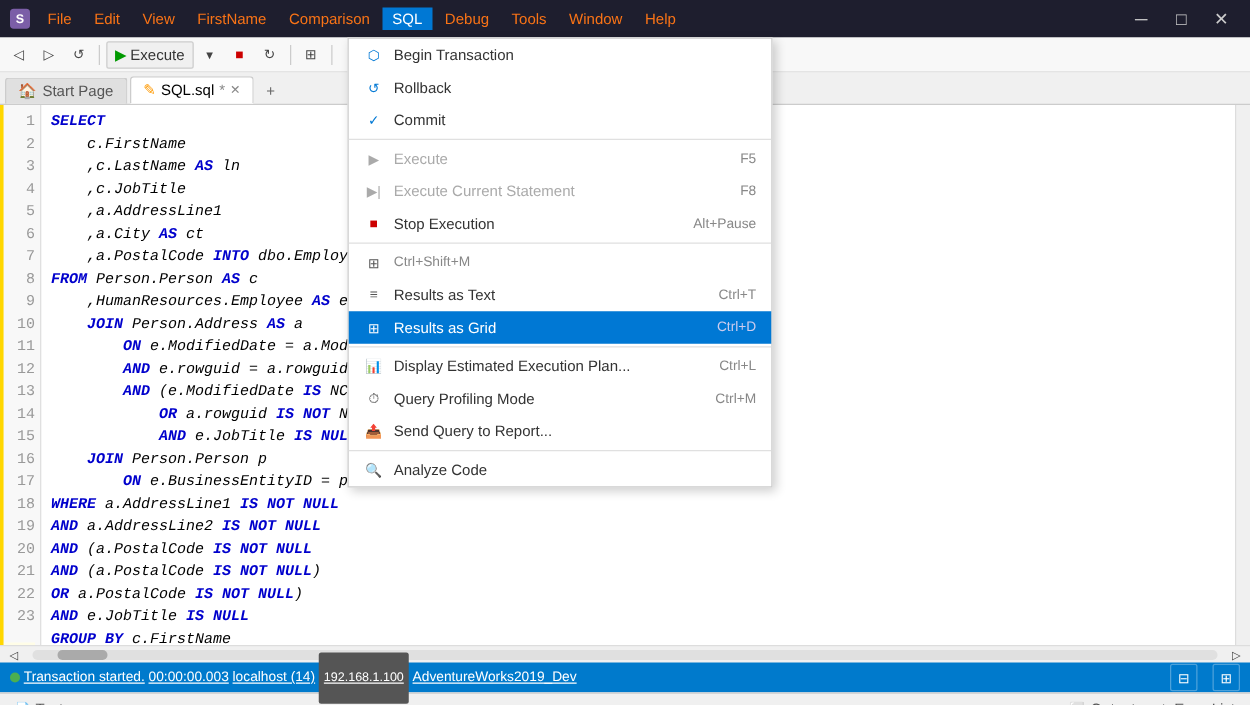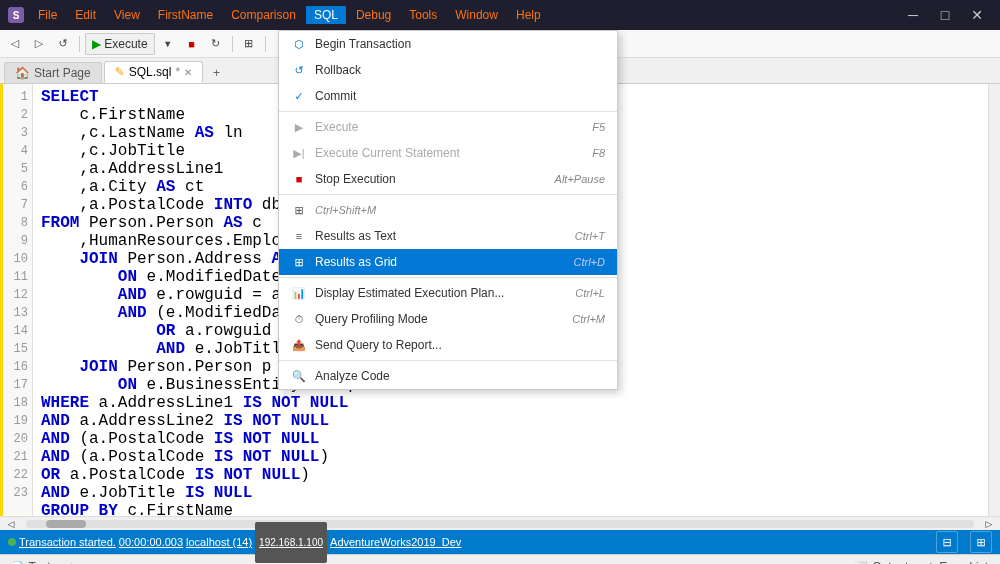--- a/index.html
+++ b/index.html
@@ -29,21 +29,21 @@
     .tab-add { width: 22px; height: 20px; display: flex; align-items: center; justify-content: center; cursor: pointer; color: #666; border: 1px solid transparent; border-radius: 3px; }
 
     
     .main { display: flex; flex-direction: row; height: calc(564px - 30px - 28px - 26px - 24px - 24px); }
 
     
     .editor-container { flex: 1; display: flex; background: white; overflow: hidden; position: relative; }
     .line-numbers { width: 30px; background: #f8f8f8; border-right: 1px solid #e0e0e0; padding: 4px 0; text-align: right; padding-right: 4px; font-family: 'Courier New', monospace; font-size: 12px; color: #999; line-height: 18px; overflow: hidden; }
     .line-number { height: 18px; }
     .line-number.active { background: #fffde7; color: #f90; margin-top: 12px; }
-    .editor-content { flex: 1; padding: 4px 8px; font-family: 'Courier New', monospace; font-size: 16px; line-height: 18px; overflow: auto; white-space: pre; color: #000; }
+    .editor-content { flex: 1; padding: 4px 8px; font-family: 'Courier New', monospace; font-size: 12px; line-height: 18px; overflow: auto; white-space: pre; color: #000; font-style: italic; }
     .editor-scrollbar { width: 12px; background: #f0f0f0; border-left: 1px solid #ddd; }
 
     
     .kw { color: #0000cc; font-weight: bold; }
 
     
     .statusbar { height: 24px; background: #007acc; display: flex; align-items: center; justify-content: space-between; padding: 0 8px; color: white; font-size: 11px; }
     .status-left { display: flex; align-items: center; gap: 3px; text-decoration: underline; }
     .status-right { display: flex; align-items: center; gap: 12px; }
     .status-indicator { width: 8px; height: 8px; border-radius: 50%; background: #4caf50; }
@@ -51,21 +51,21 @@
     
     .bottom-tabs { height: 24px; background: #f0f0f0; border-top: 1px solid #ccc; display: flex; align-items: center; padding: 0 4px; gap: 2px; }
     .bottom-tab { display: flex; align-items: center; gap: 4px; padding: 2px 8px; cursor: pointer; font-size: 12px; color: #555; border-radius: 3px; }
     .bottom-tab-icon { font-size: 10px; }
     .dropdown-menu { position: absolute; top: 30px; left: 278px; width: 340px; background: white; border: 1px solid #ccc; box-shadow: 3px 3px 8px rgba(0,0,0,0.2); z-index: 200; }
     .menu-item { display: flex; align-items: center; padding: 5px 12px; cursor: pointer; font-size: 12px; color: #333; gap: 8px; }
     .menu-item.highlighted { background: #0078d4; color: white; }
     .menu-item.disabled { color: #aaa; cursor: default; }
     .menu-item-icon { width: 16px; height: 16px; display: flex; align-items: center; justify-content: center; font-size: 11px; }
     .menu-item-label { flex: 1; }
-    .menu-item-shortcut { color: #888; font-size: 11px; font-style: italic; }
+    .menu-item-shortcut { color: #888; font-size: 11px; }
     .menu-item.highlighted .menu-item-shortcut { color: #cce; }
     .menu-separator { height: 1px; background: #e0e0e0; margin: 2px 0; }
 
     
     .hscrollbar { height: 14px; background: #f0f0f0; border-top: 1px solid #ddd; display: flex; align-items: center; }
     .hscroll-track { flex: 1; height: 8px; background: #e0e0e0; margin: 0 4px; border-radius: 4px; }
     .hscroll-thumb { width: 40px; height: 8px; background: #aaa; border-radius: 4px; margin-left: 20px; }
 
     
     .line-indicator { width: 3px; background: #ffd700; }

